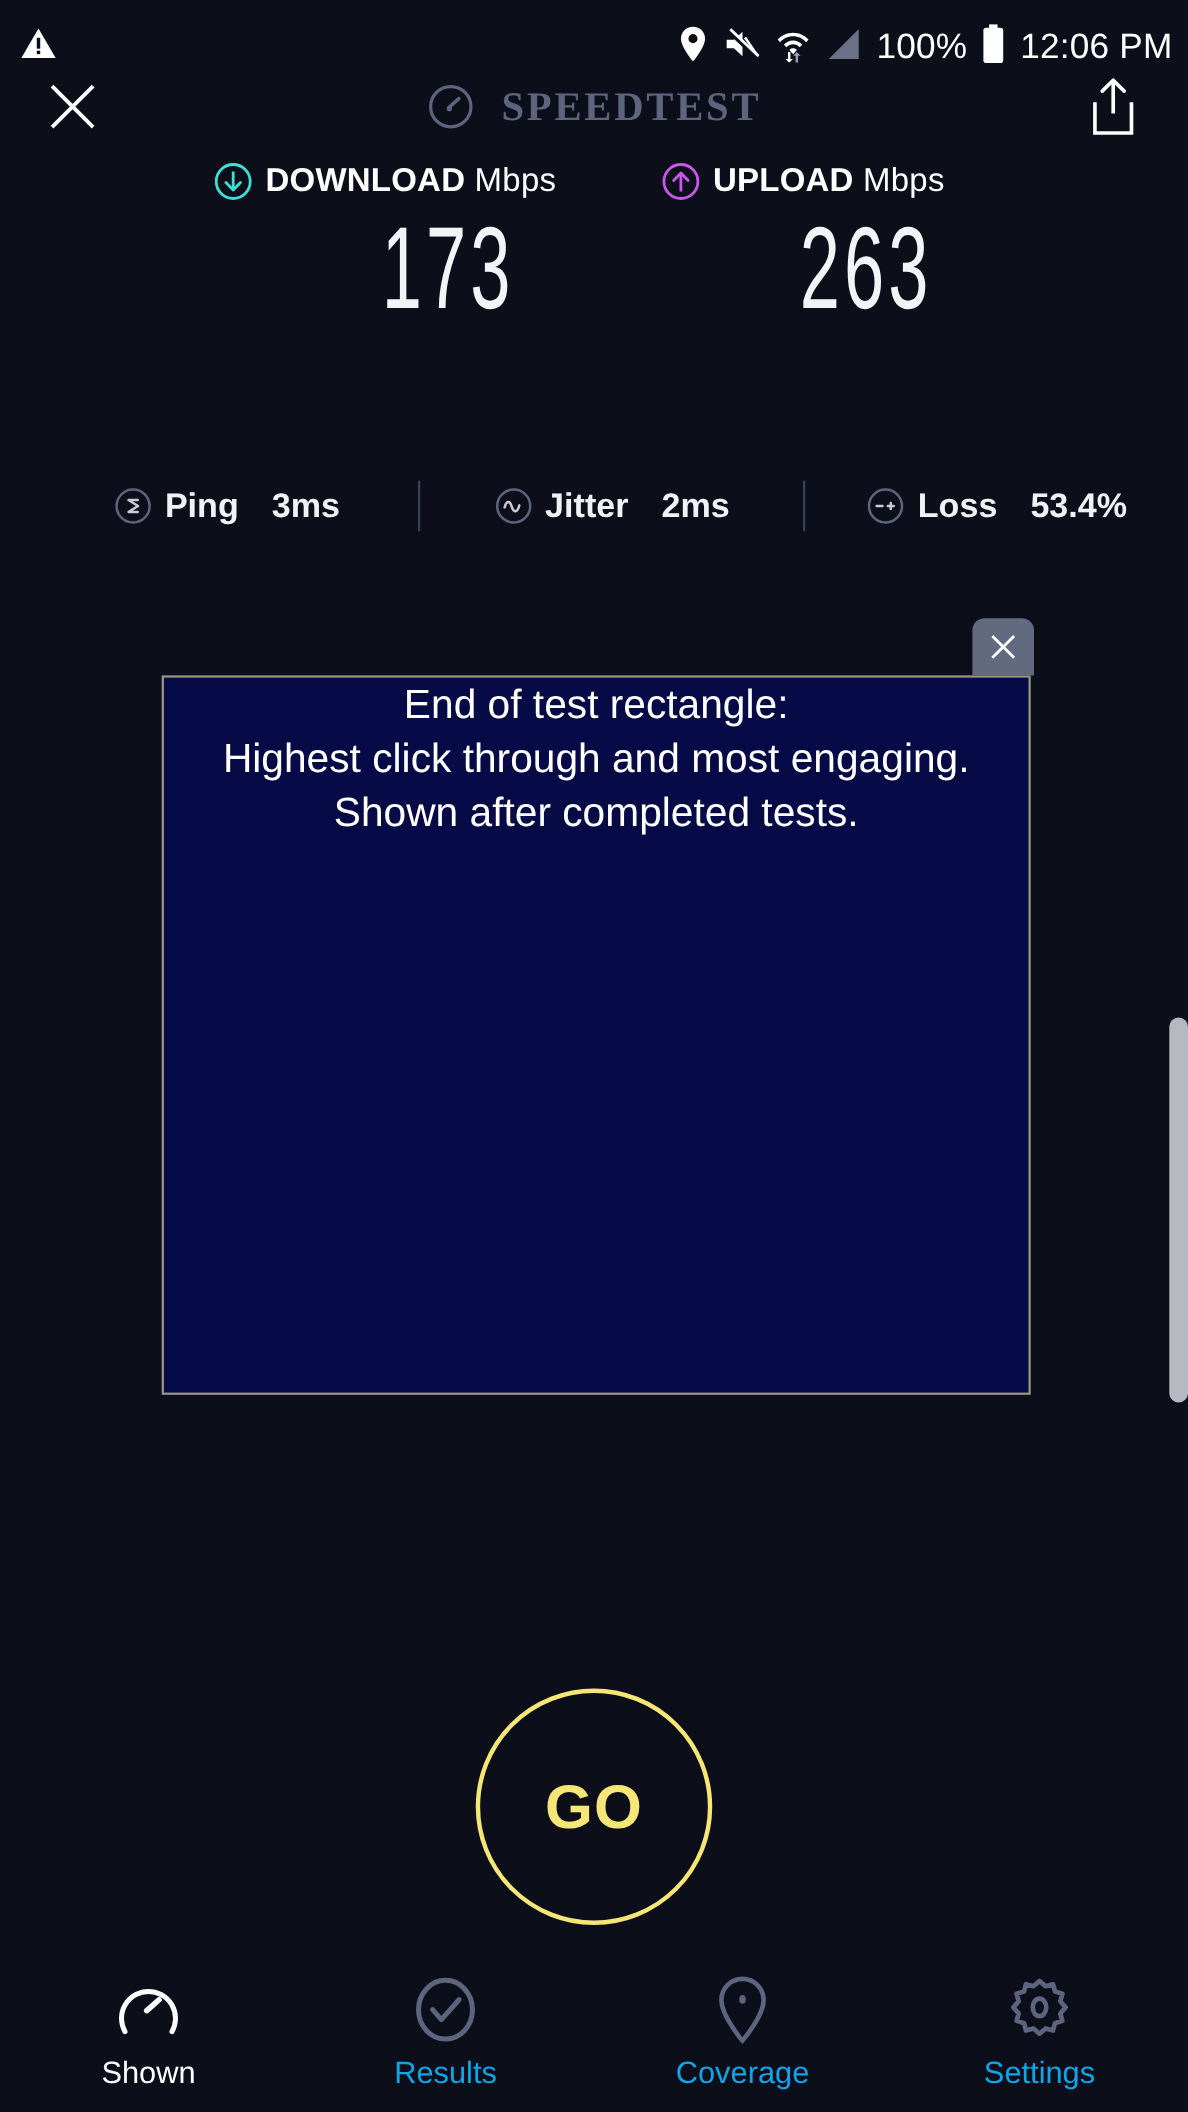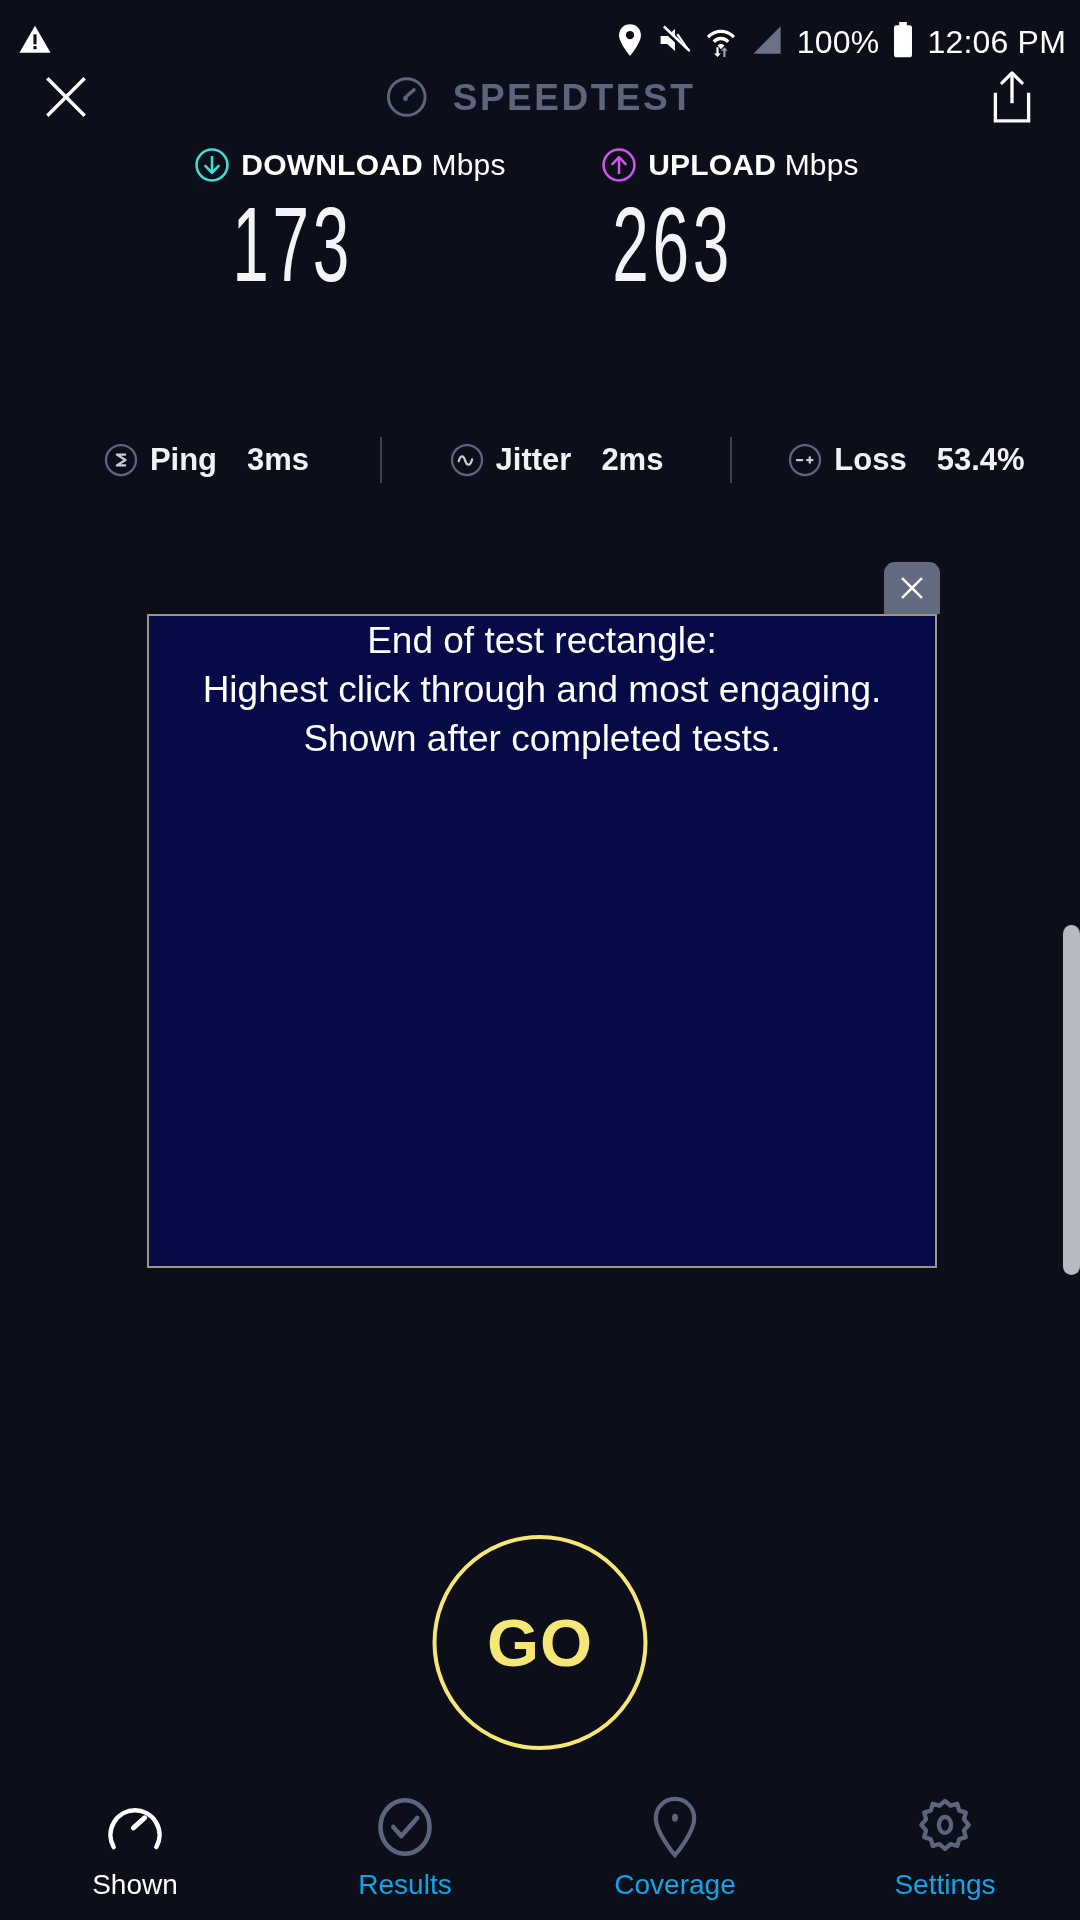--- a/index.html
+++ b/index.html
@@ -40,41 +40,41 @@
   }
   #close-app-button {
     position:absolute; left:35px; top:50%;
     transform:translateY(-50%);
     width:62px; height:62px;
     display:flex; align-items:center; justify-content:center;
   }
   #brand-wrap {
     position:absolute; left:50%; top:50%;
     transform:translate(-50%,-50%);
-    display:flex; align-items:flex-end; gap:24px;
+    display:flex; align-items:flex-end; gap:24px;font-family:Liberation Serif, serif;
   }
   #brand-title {
     color:#5d657e; font-size:37px; font-weight:bold;
     letter-spacing:2.5px;
   }
   #share-button {
     position:absolute; right:40px; top:50%;
     transform:translateY(-50%);
     width:56px; height:60px;
     display:flex; align-items:center; justify-content:center;
   }
 
   
   #results {
     position:absolute; top:142px; left:0; width:1080px;
   }
   #speed-row {
     display:flex; justify-content:center; align-items:flex-start;
   }
-  .speed-col { width:380px; text-align:left; }
+  .speed-col { width:380px; text-align:right; }
   .speed-head {
     display:flex; align-items:center; justify-content:center; gap:11px;
     height:46px;
   }
   .speed-label {
     color:#ffffff; font-size:30px; letter-spacing:0.2px;
   }
   .speed-label .unit { font-weight:normal; }
   .speed-label .kind { font-weight:bold; }
   .speed-value {
@@ -144,21 +144,21 @@
   #go-button {
     position:absolute; left:50%; top:1535px;
     transform:translateX(-50%);
     width:215px; height:215px;
     border-radius:50%;
     border:4px solid #f5e675;
     display:flex; align-items:center; justify-content:center;
     background:transparent;
   }
   #go-label {
-    color:#f5e675; font-size:67px; font-weight:bold;
+    color:#f5e675; font-size:56px; font-weight:bold;
     letter-spacing:1px;
   }
 
   
   #bottom-nav {
     position:absolute; left:0; bottom:0;
     width:1080px; height:135px;
     display:flex;
   }
   .nav-item {

